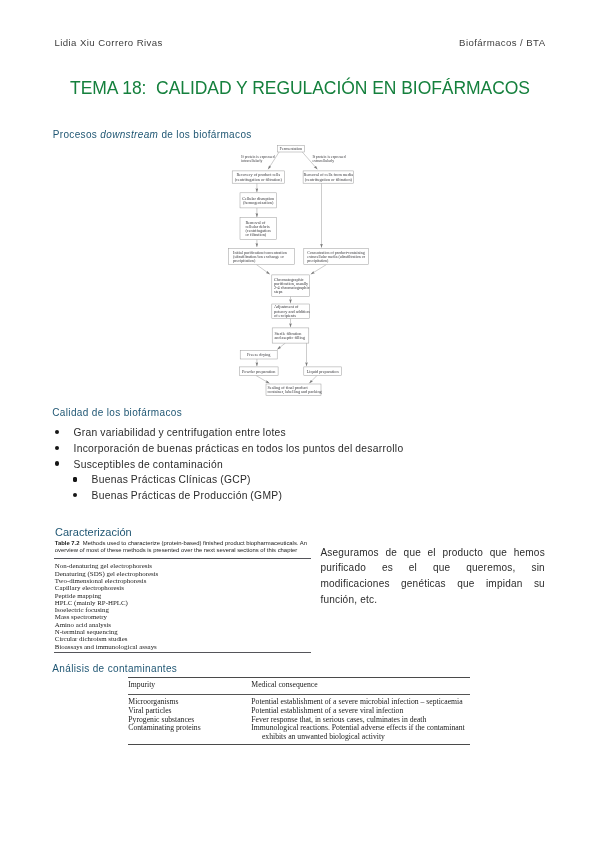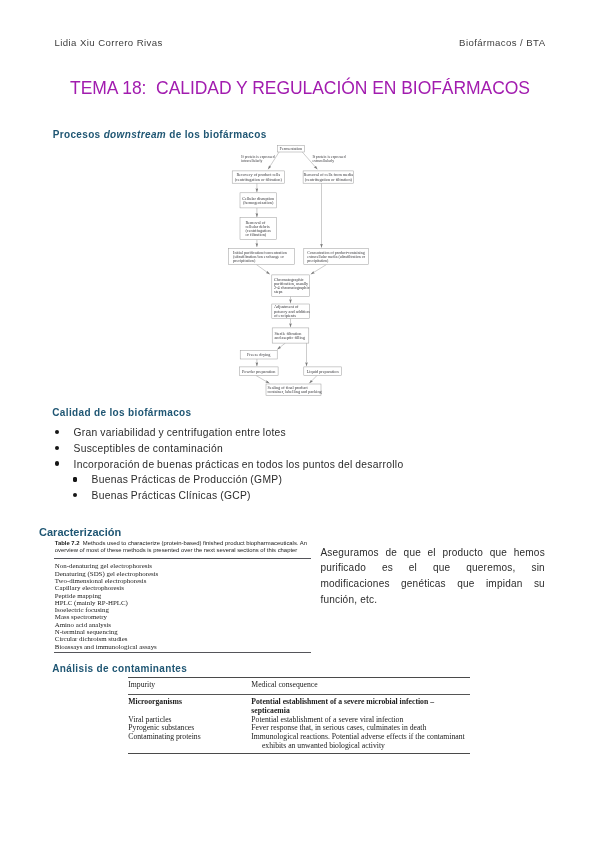--- a/index.html
+++ b/index.html
@@ -3,27 +3,27 @@
 <meta charset="utf-8">
 <style>
   html,body{margin:0;padding:0;}
   body{width:599px;height:848px;background:#ffffff;font-family:"Liberation Sans",sans-serif;
        color:#2b2b2b;overflow:hidden;}
   .page{position:relative;width:599px;height:848px;}
 
   .hdr{position:absolute;top:37px;left:54.5px;width:491px;display:flex;justify-content:space-between;
        font-size:9.6px;color:#3d3d3d;letter-spacing:.42px;}
 
-  .title{position:absolute;top:78px;left:70px;font-size:17.5px;color:#a21caf;letter-spacing:-0.05px;white-space:pre;}
-
-  .h2{position:absolute;font-size:10.0px;font-weight:bold;color:#1f5673;letter-spacing:.35px;white-space:nowrap;}
+  .title{position:absolute;top:78px;left:70px;font-size:17.5px;color:#15803d;letter-spacing:-0.05px;white-space:pre;}
+
+  .h2{position:absolute;font-size:10.0px;font-weight:normal;color:#1f5673;letter-spacing:.35px;white-space:nowrap;}
   .h2.big{font-size:11.0px;letter-spacing:.02px;}
   #h-down{top:129px;left:52.7px;}
   #h-cal{top:407px;left:52.3px;}
-  #h-car{top:526px;left:39px;text-align:center;}
+  #h-car{top:526px;left:55px;text-align:center;}
   #h-ana{top:662.5px;left:52.3px;text-align:right;}
 
   .flow{position:absolute;left:225.5px;top:142px;}
 
   .bullets{position:absolute;left:55px;top:427.8px;width:490px;font-size:10.3px;color:#2b2b2b;letter-spacing:.29px;word-spacing:-0.45px;}
   .bl{position:relative;padding-left:18.5px;margin-bottom:5.4px;line-height:10.5px;}
   .bl .dot{position:absolute;left:-0.3px;top:1.9px;width:4.5px;height:4.5px;border-radius:50%;background:#161616;font-size:0;line-height:0;overflow:hidden;}
   .bl2{position:relative;padding-left:36.5px;margin-bottom:5.4px;line-height:10.5px;}
   .bl2 .dot{position:absolute;left:18.2px;top:1.9px;width:4.2px;height:4.2px;border-radius:50%;background:#161616;font-size:0;line-height:0;overflow:hidden;}
 
@@ -37,21 +37,21 @@
 
   .para{position:absolute;left:320.4px;top:544.5px;width:224.5px;font-size:10.05px;line-height:15.72px;text-align:justify;color:#2b2b2b;letter-spacing:.2px;}
 
   .tblc{position:absolute;left:128.3px;top:677px;width:341.6px;font-family:"Liberation Serif",serif;color:#1a1a1a;}
   .tblc table{border-collapse:collapse;width:100%;table-layout:fixed;}
   .tblc td{font-weight:normal;text-align:left;vertical-align:top;font-size:7.7px;line-height:8.72px;padding:0;}
   .r1{border-top:1.15px solid #4a4a4a;}
   .r2{border-top:.7px solid #555;}
   .r3{border-top:1.15px solid #4a4a4a;}
   .hdpad td{padding:3.3px 0 3.6px 0;}
-  .bdtop td{padding-top:3.6px;font-weight:bold;}
+  .bdtop td{padding-top:3.6px;}
   .bdend td{padding-bottom:2.4px;}
   .c1{width:123px;}
   .ln{display:block;white-space:nowrap;}
   .ind{padding-left:10.6px;}
 </style>
 </head>
 <body>
 
 <div class="page">
 
@@ -141,25 +141,25 @@
 <text x="240.8" y="162.4">intracellularly</text>
 <text x="311.9" y="158.2">If protein is expressed</text>
 <text x="311.9" y="162.4">extracellularly</text>
 </g>
 </svg>
 
   <div class="h2" id="h-cal">Calidad de los biofármacos</div>
 
   <div class="bullets">
     <div class="bl"><span class="dot">•</span><span>Gran variabilidad y centrifugation entre lotes</span></div>
+      <div class="bl"><span class="dot">•</span><span>Incorporación de buenas prácticas en todos los puntos del desarrollo</span></div>
       <div class="bl"><span class="dot">•</span><span>Susceptibles de contaminación</span></div>
-      <div class="bl"><span class="dot">•</span><span>Incorporación de buenas prácticas en todos los puntos del desarrollo</span></div>
     <div class="bl2"><span class="dot">●</span></div>
+      <div class="bl2"><span class="dot">●</span><span>Buenas Prácticas Clínicas (GCP)</span></div>
       <div class="bl2"><span class="dot">●</span><span>Buenas Prácticas de Producción (GMP)</span></div>
-      <div class="bl2"><span class="dot">●</span><span>Buenas Prácticas Clínicas (GCP)</span></div>
   </div>
 
   <div class="h2 big" id="h-car">Caracterización</div>
 
   <div class="tbl72">
     <div class="cap">
         <div><span class="b">Table 7.2</span><span class="sp">&nbsp;&nbsp;</span><span>Methods used to characterize (protein-based) finished product biopharmaceuticals. An</span></div>
         <div>overview of most of these methods is presented over the next several sections of this chapter</div>
       </div>
     <div class="rulea"></div>

